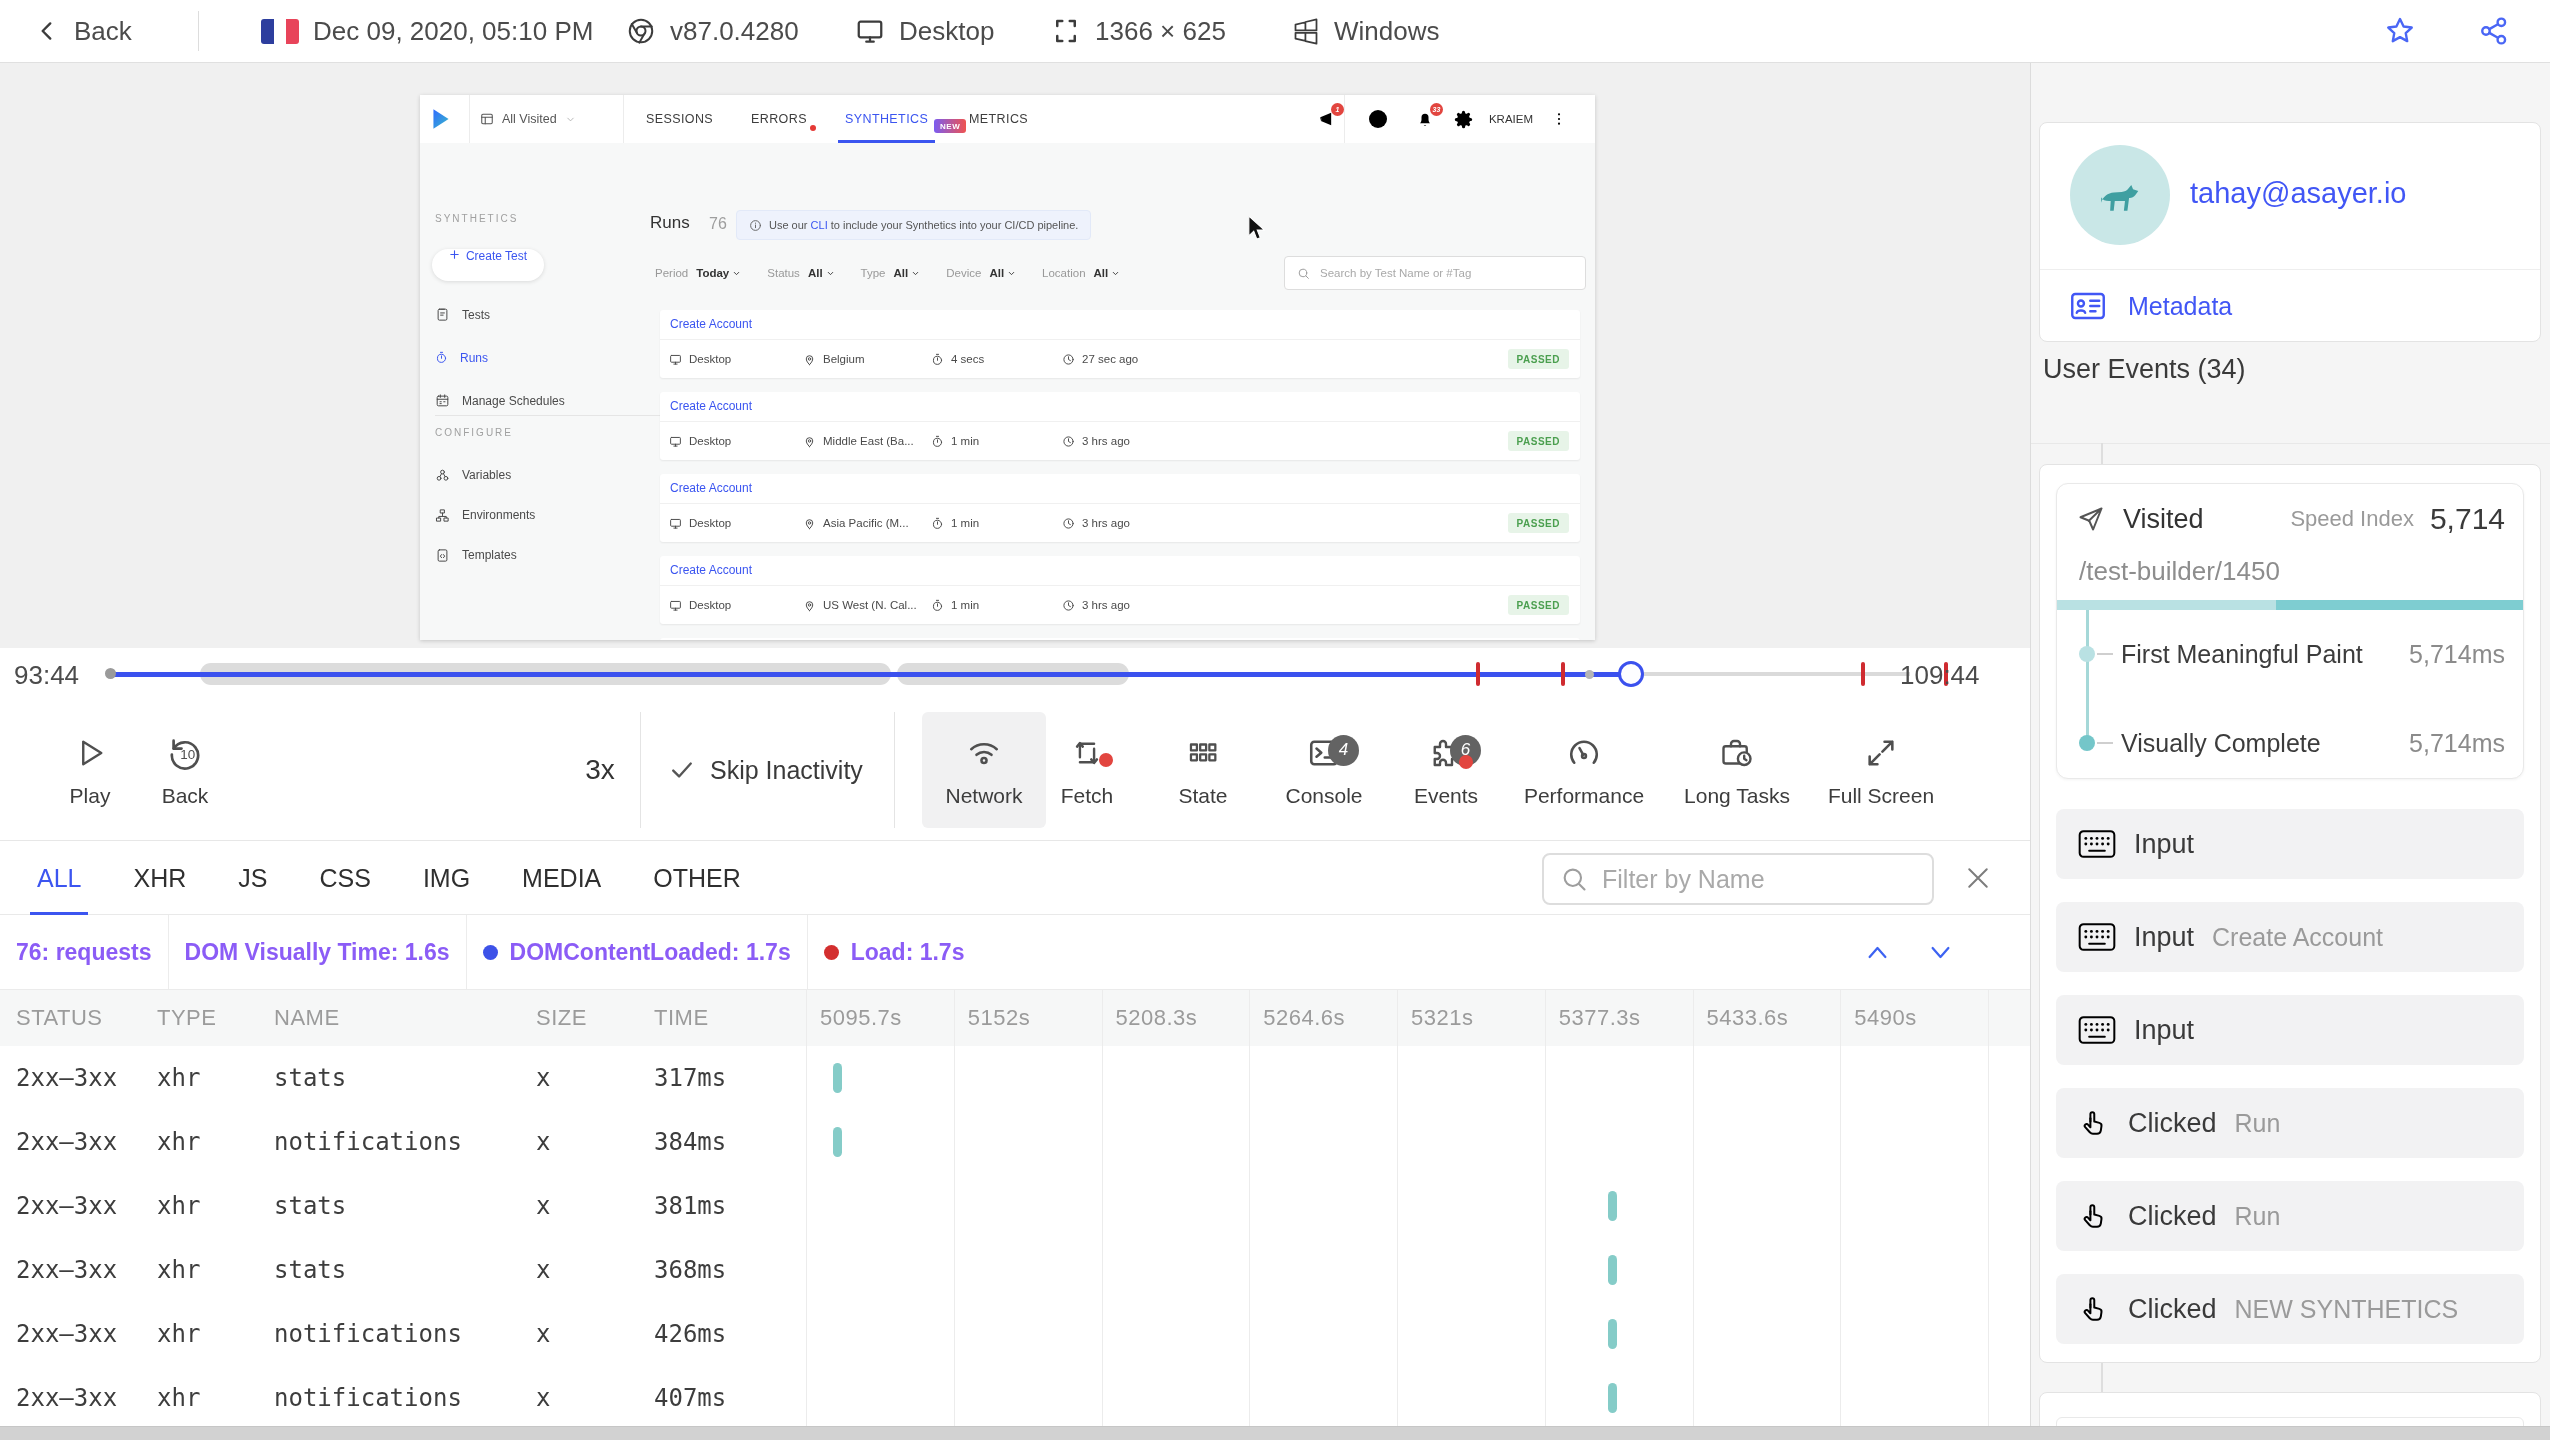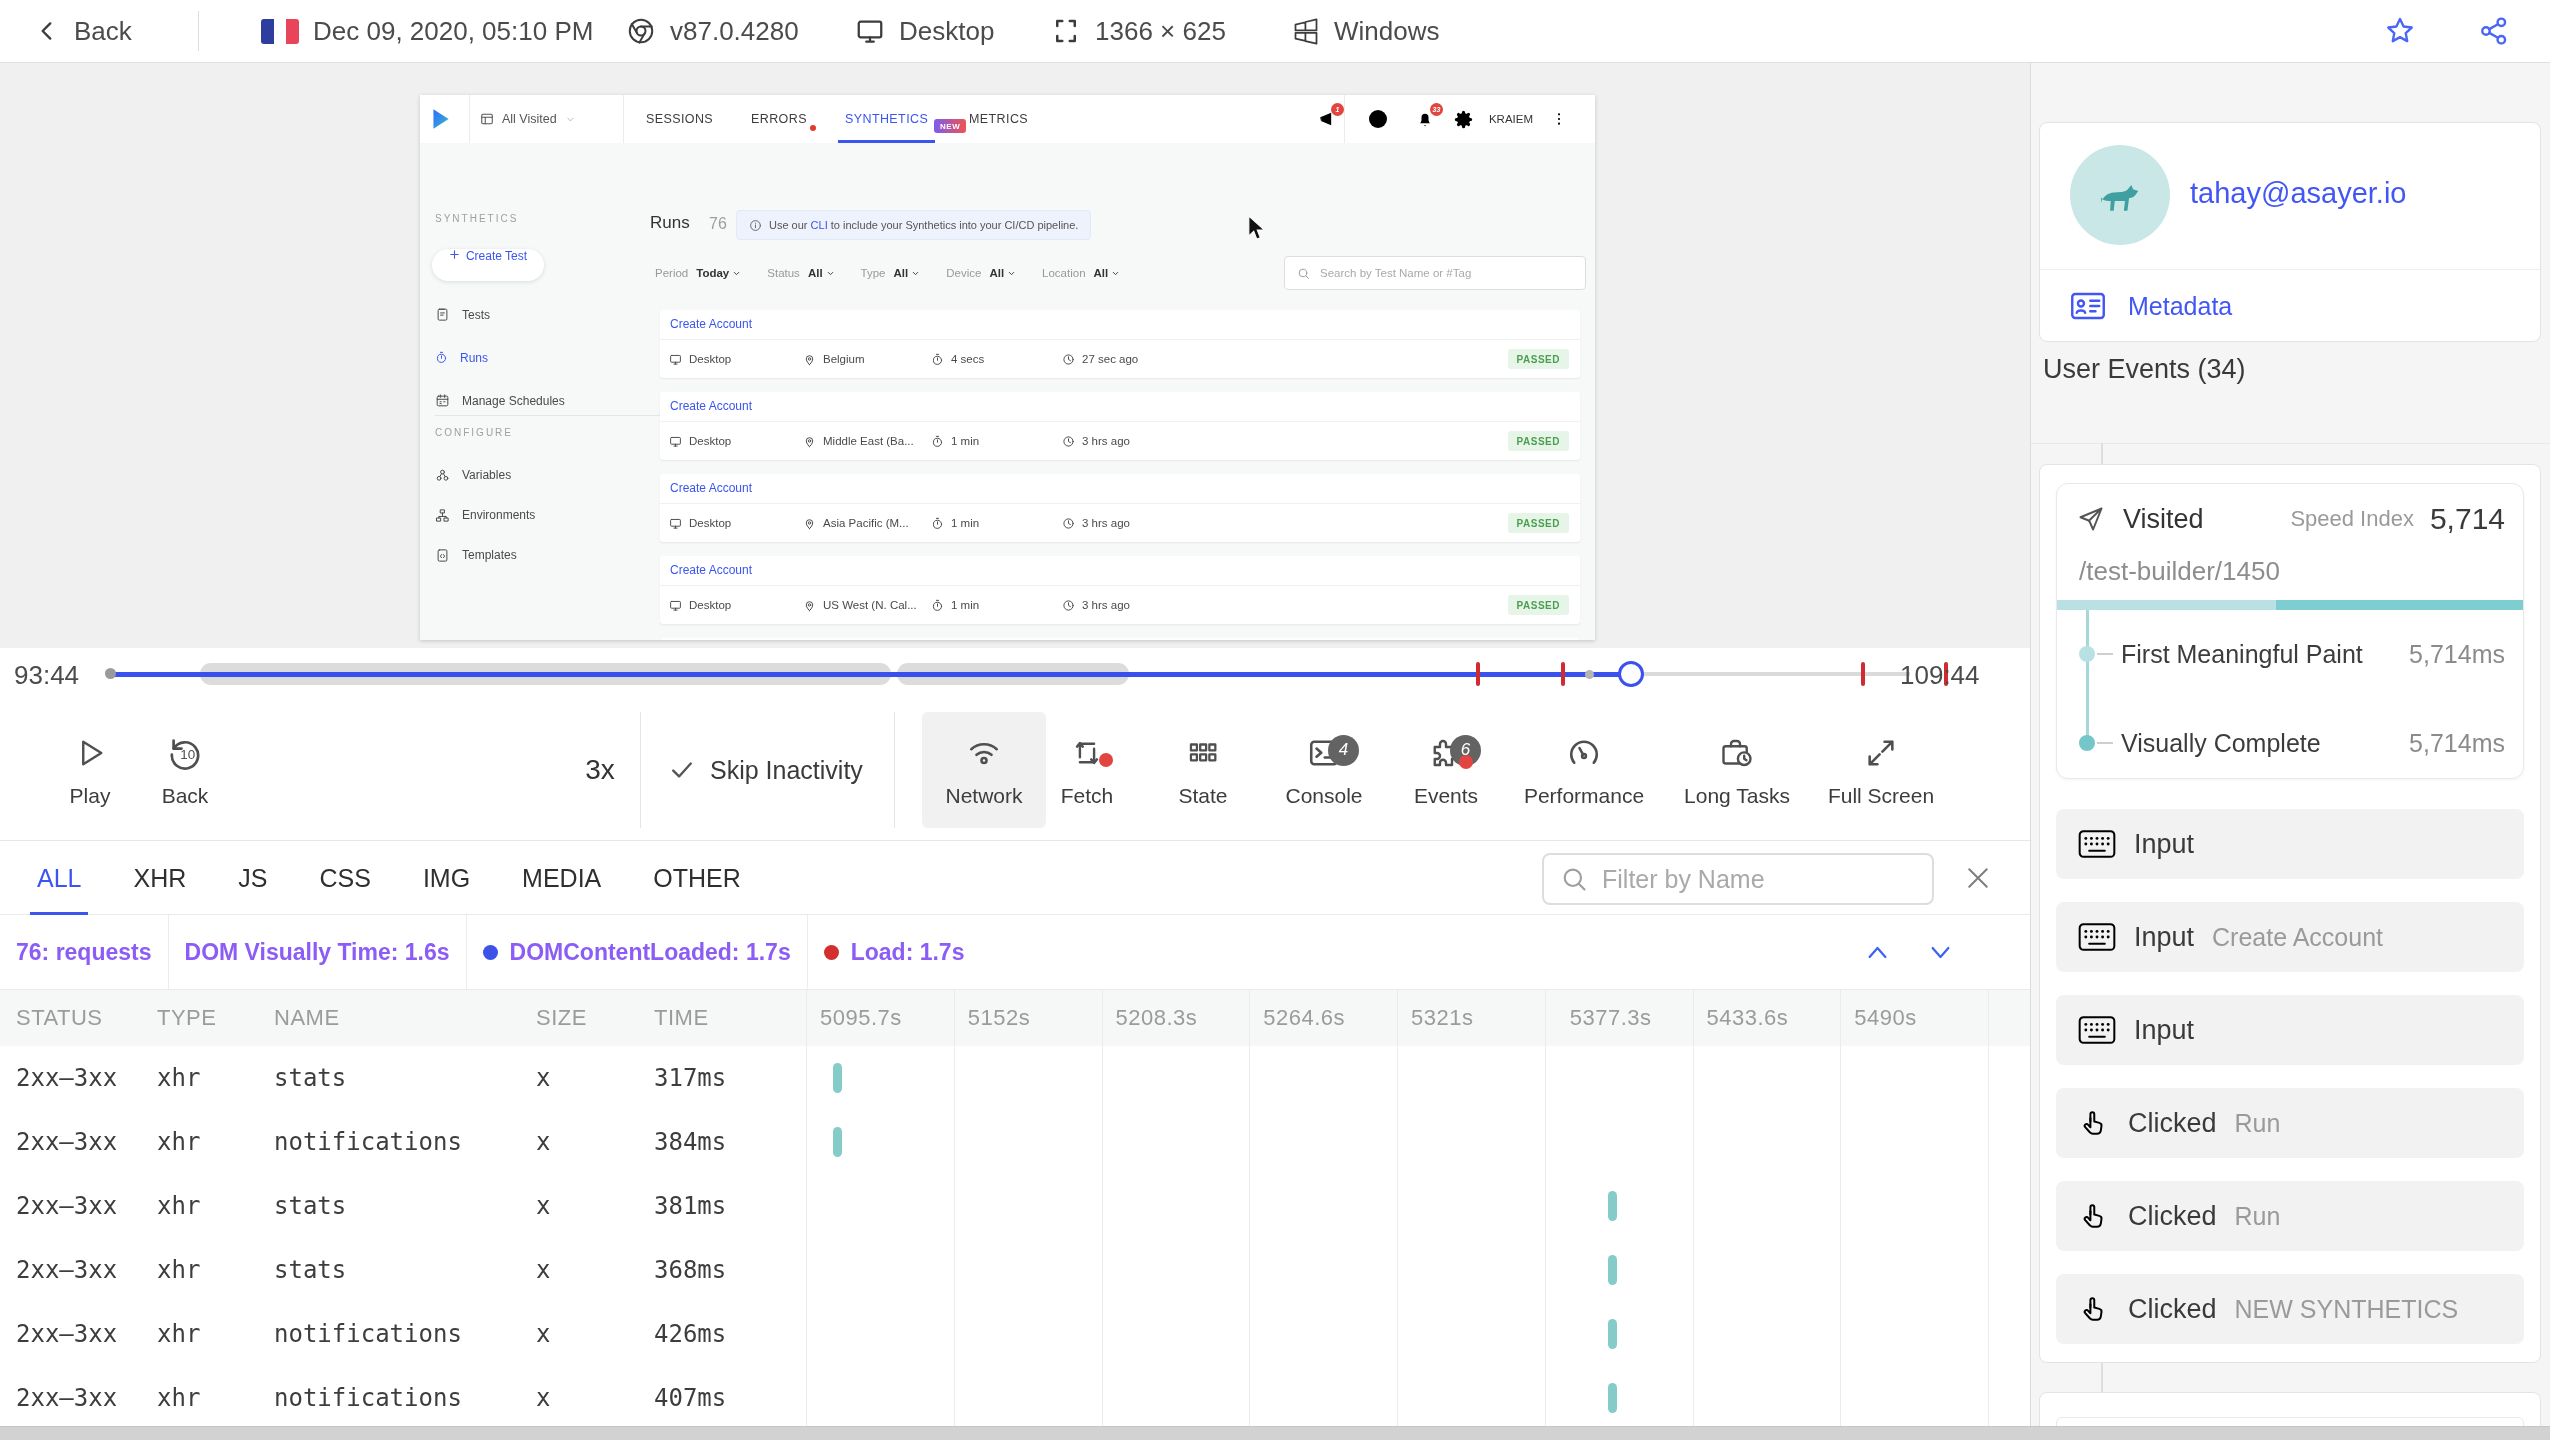--- a/index.html
+++ b/index.html
@@ -811,21 +811,21 @@
       <span class="h-status">STATUS</span>
       <span class="h-type">TYPE</span>
       <span class="h-name">NAME</span>
       <span class="h-size">SIZE</span>
       <span class="h-time">TIME</span>
     <span style="left: 820px;">5095.7s</span>
         <span style="left: 967.75px;">5152s</span>
         <span style="left: 1115.5px;">5208.3s</span>
         <span style="left: 1263.25px;">5264.6s</span>
         <span style="left: 1411px;">5321s</span>
-        <span style="left: 1558.75px; margin-left: 11px;">5377.3s</span>
+        <span style="left: 1558.75px;">5377.3s</span>
         <span style="left: 1706.5px;">5433.6s</span>
         <span style="left: 1854.25px;">5490s</span>
       </div>
     <div id="net-grid">
         <i style="left: 806px;"></i>
         <i style="left: 953.75px;"></i>
         <i style="left: 1101.5px;"></i>
         <i style="left: 1249.25px;"></i>
         <i style="left: 1397px;"></i>
         <i style="left: 1544.75px;"></i>

